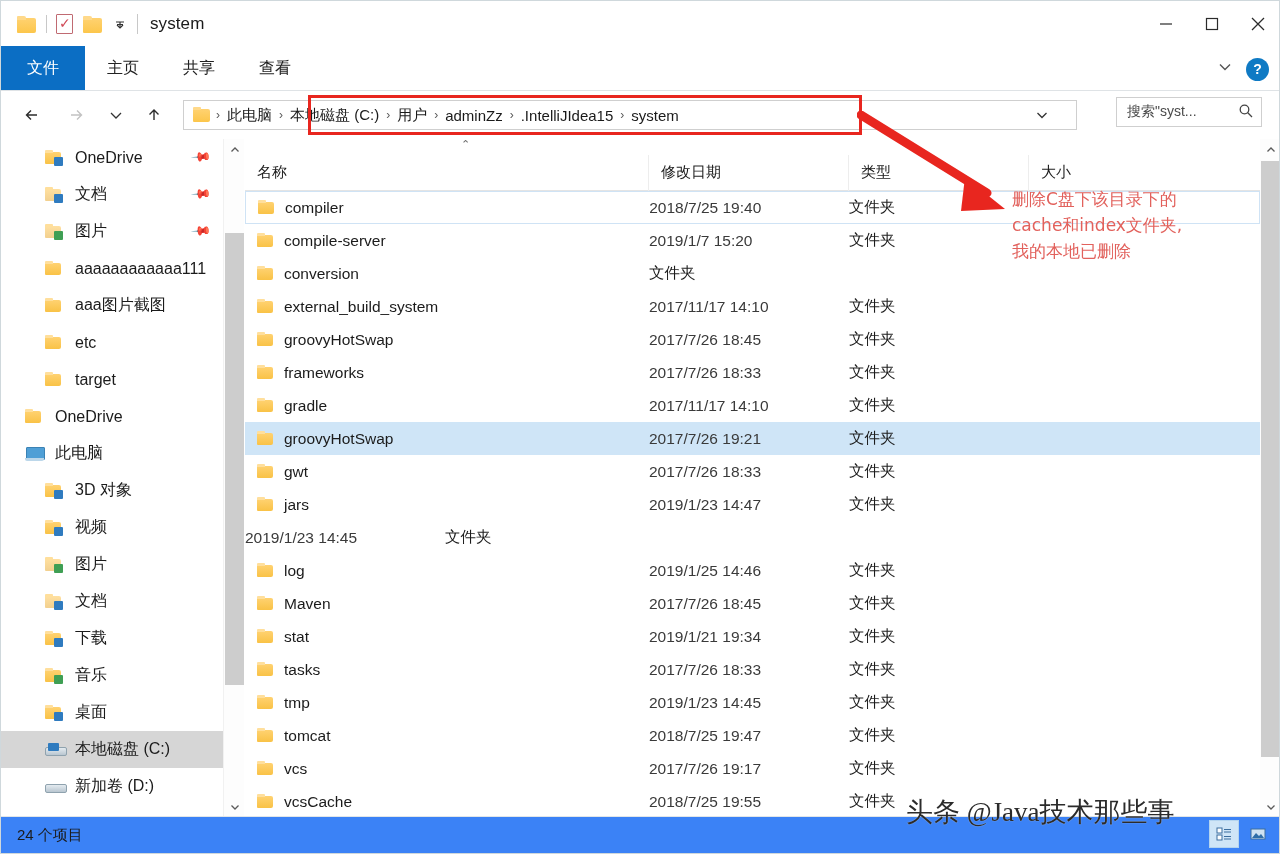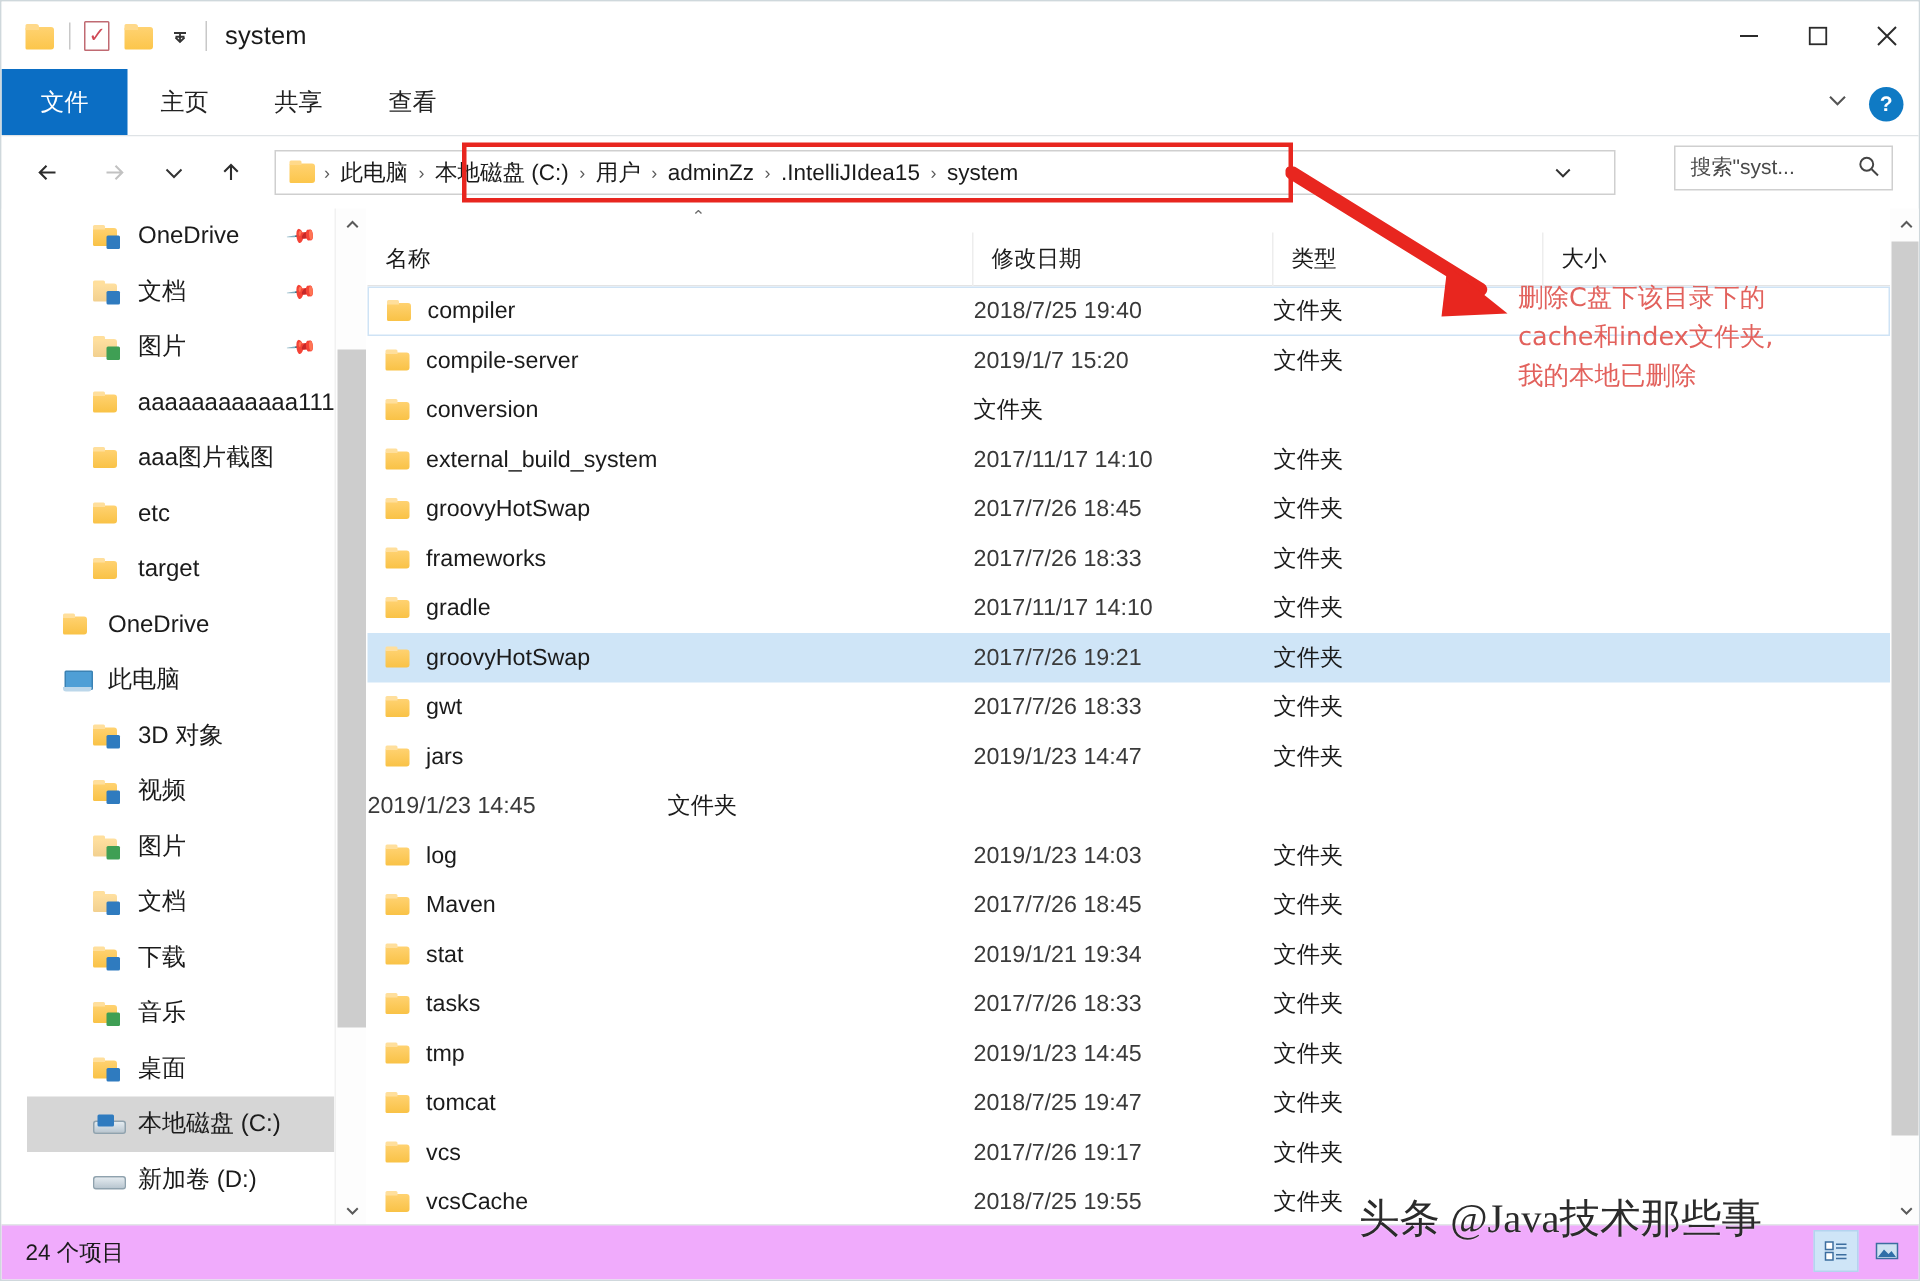--- a/index.html
+++ b/index.html
@@ -147,21 +147,21 @@
 
   
   .content {
     position: absolute; left: 0; top: 138px; width: 1280px; height: 678px;
     background: #ffffff;
   }
 
   
   .sidebar {
     position: absolute; left: 0; top: 0; width: 222px; height: 678px;
-    background: #ffffff; overflow: hidden; padding-left: 17px;
+    background: #ffffff; overflow: hidden;
   }
   .side-item {
     height: 37px; display: flex; align-items: center;
     font-size: 16px; color: #1b1b1b; white-space: nowrap;
   }
   .side-item.lvl1 { padding-left: 24px; }
   .side-item.lvl2 { padding-left: 44px; }
   .side-item.selected { background: #d6d6d6; }
   .side-ico { width: 24px; display: flex; align-items: center; justify-content: flex-start; }
   .side-label { margin-left: 6px; }
@@ -283,21 +283,21 @@
     pointer-events: none;
   }
   .arrow-svg {
     position: absolute; left: 856px; top: 110px;
     pointer-events: none;
   }
 
   
   .statusbar {
     position: absolute; left: 0; bottom: 0; width: 1280px; height: 37px;
-    background: #f0abfc; border-top: 1px solid #e2e6e8;
+    background: #3b82f6; border-top: 1px solid #e2e6e8;
     display: flex; align-items: center;
   }
   .status-text { margin-left: 16px; font-size: 15px; color: #1b1b1b; }
   .viewbtns {
     position: absolute; right: 8px; top: 3px; display: flex; gap: 4px;
   }
   .vbtn {
     width: 30px; height: 28px; display: flex; align-items: center; justify-content: center;
   }
   .vbtn.active { background: #cfe5f7; border: 1px solid #b4d4ef; }
@@ -678,21 +678,21 @@
           <div class="row">
             <div class="cell date">2019/1/23 14:45</div>
             <div class="cell type">文件夹</div>
             <div class="cell size"></div>
           </div>
           <div class="row">
             <div class="cell name">
               <span class="ic-folder"></span>
               <span class="nm">log</span>
             </div>
-            <div class="cell date">2019/1/23 14:03</div>
+            <div class="cell date">2019/1/25 14:46</div>
             <div class="cell type">文件夹</div>
             <div class="cell size"></div>
           </div>
           <div class="row">
             <div class="cell name">
               <span class="ic-folder"></span>
               <span class="nm">Maven</span>
             </div>
             <div class="cell date">2017/7/26 18:45</div>
             <div class="cell type">文件夹</div>

